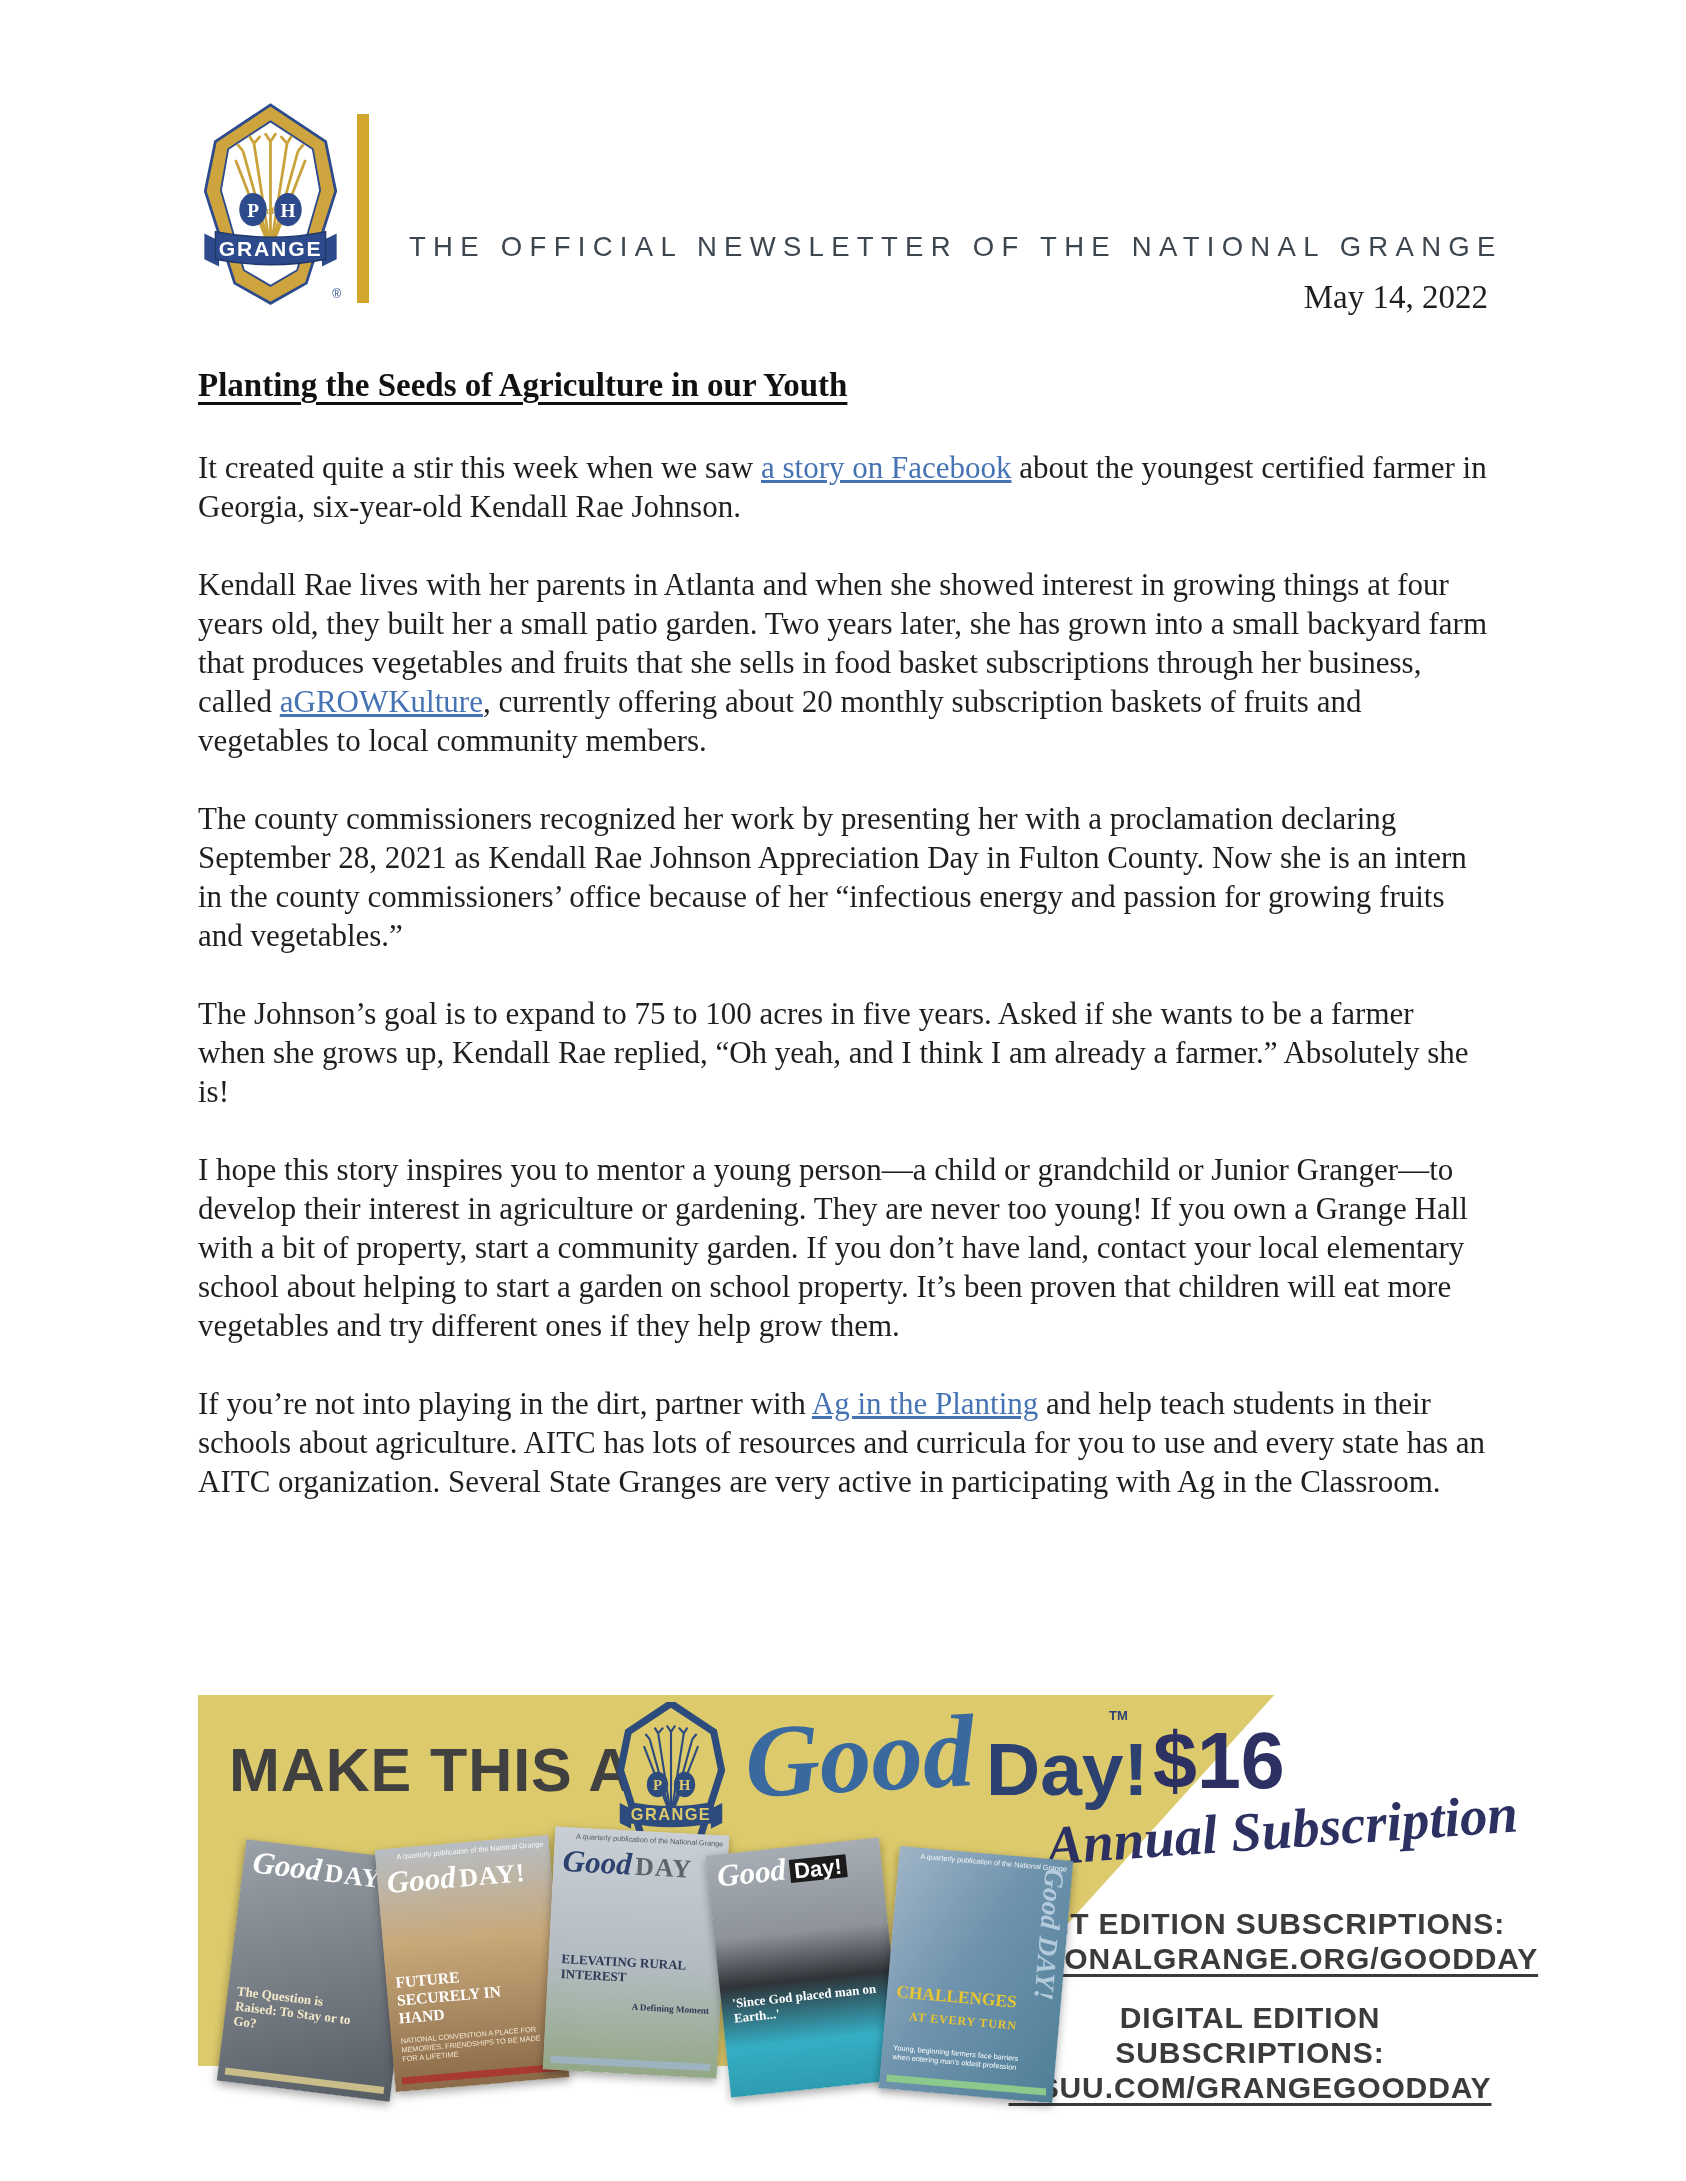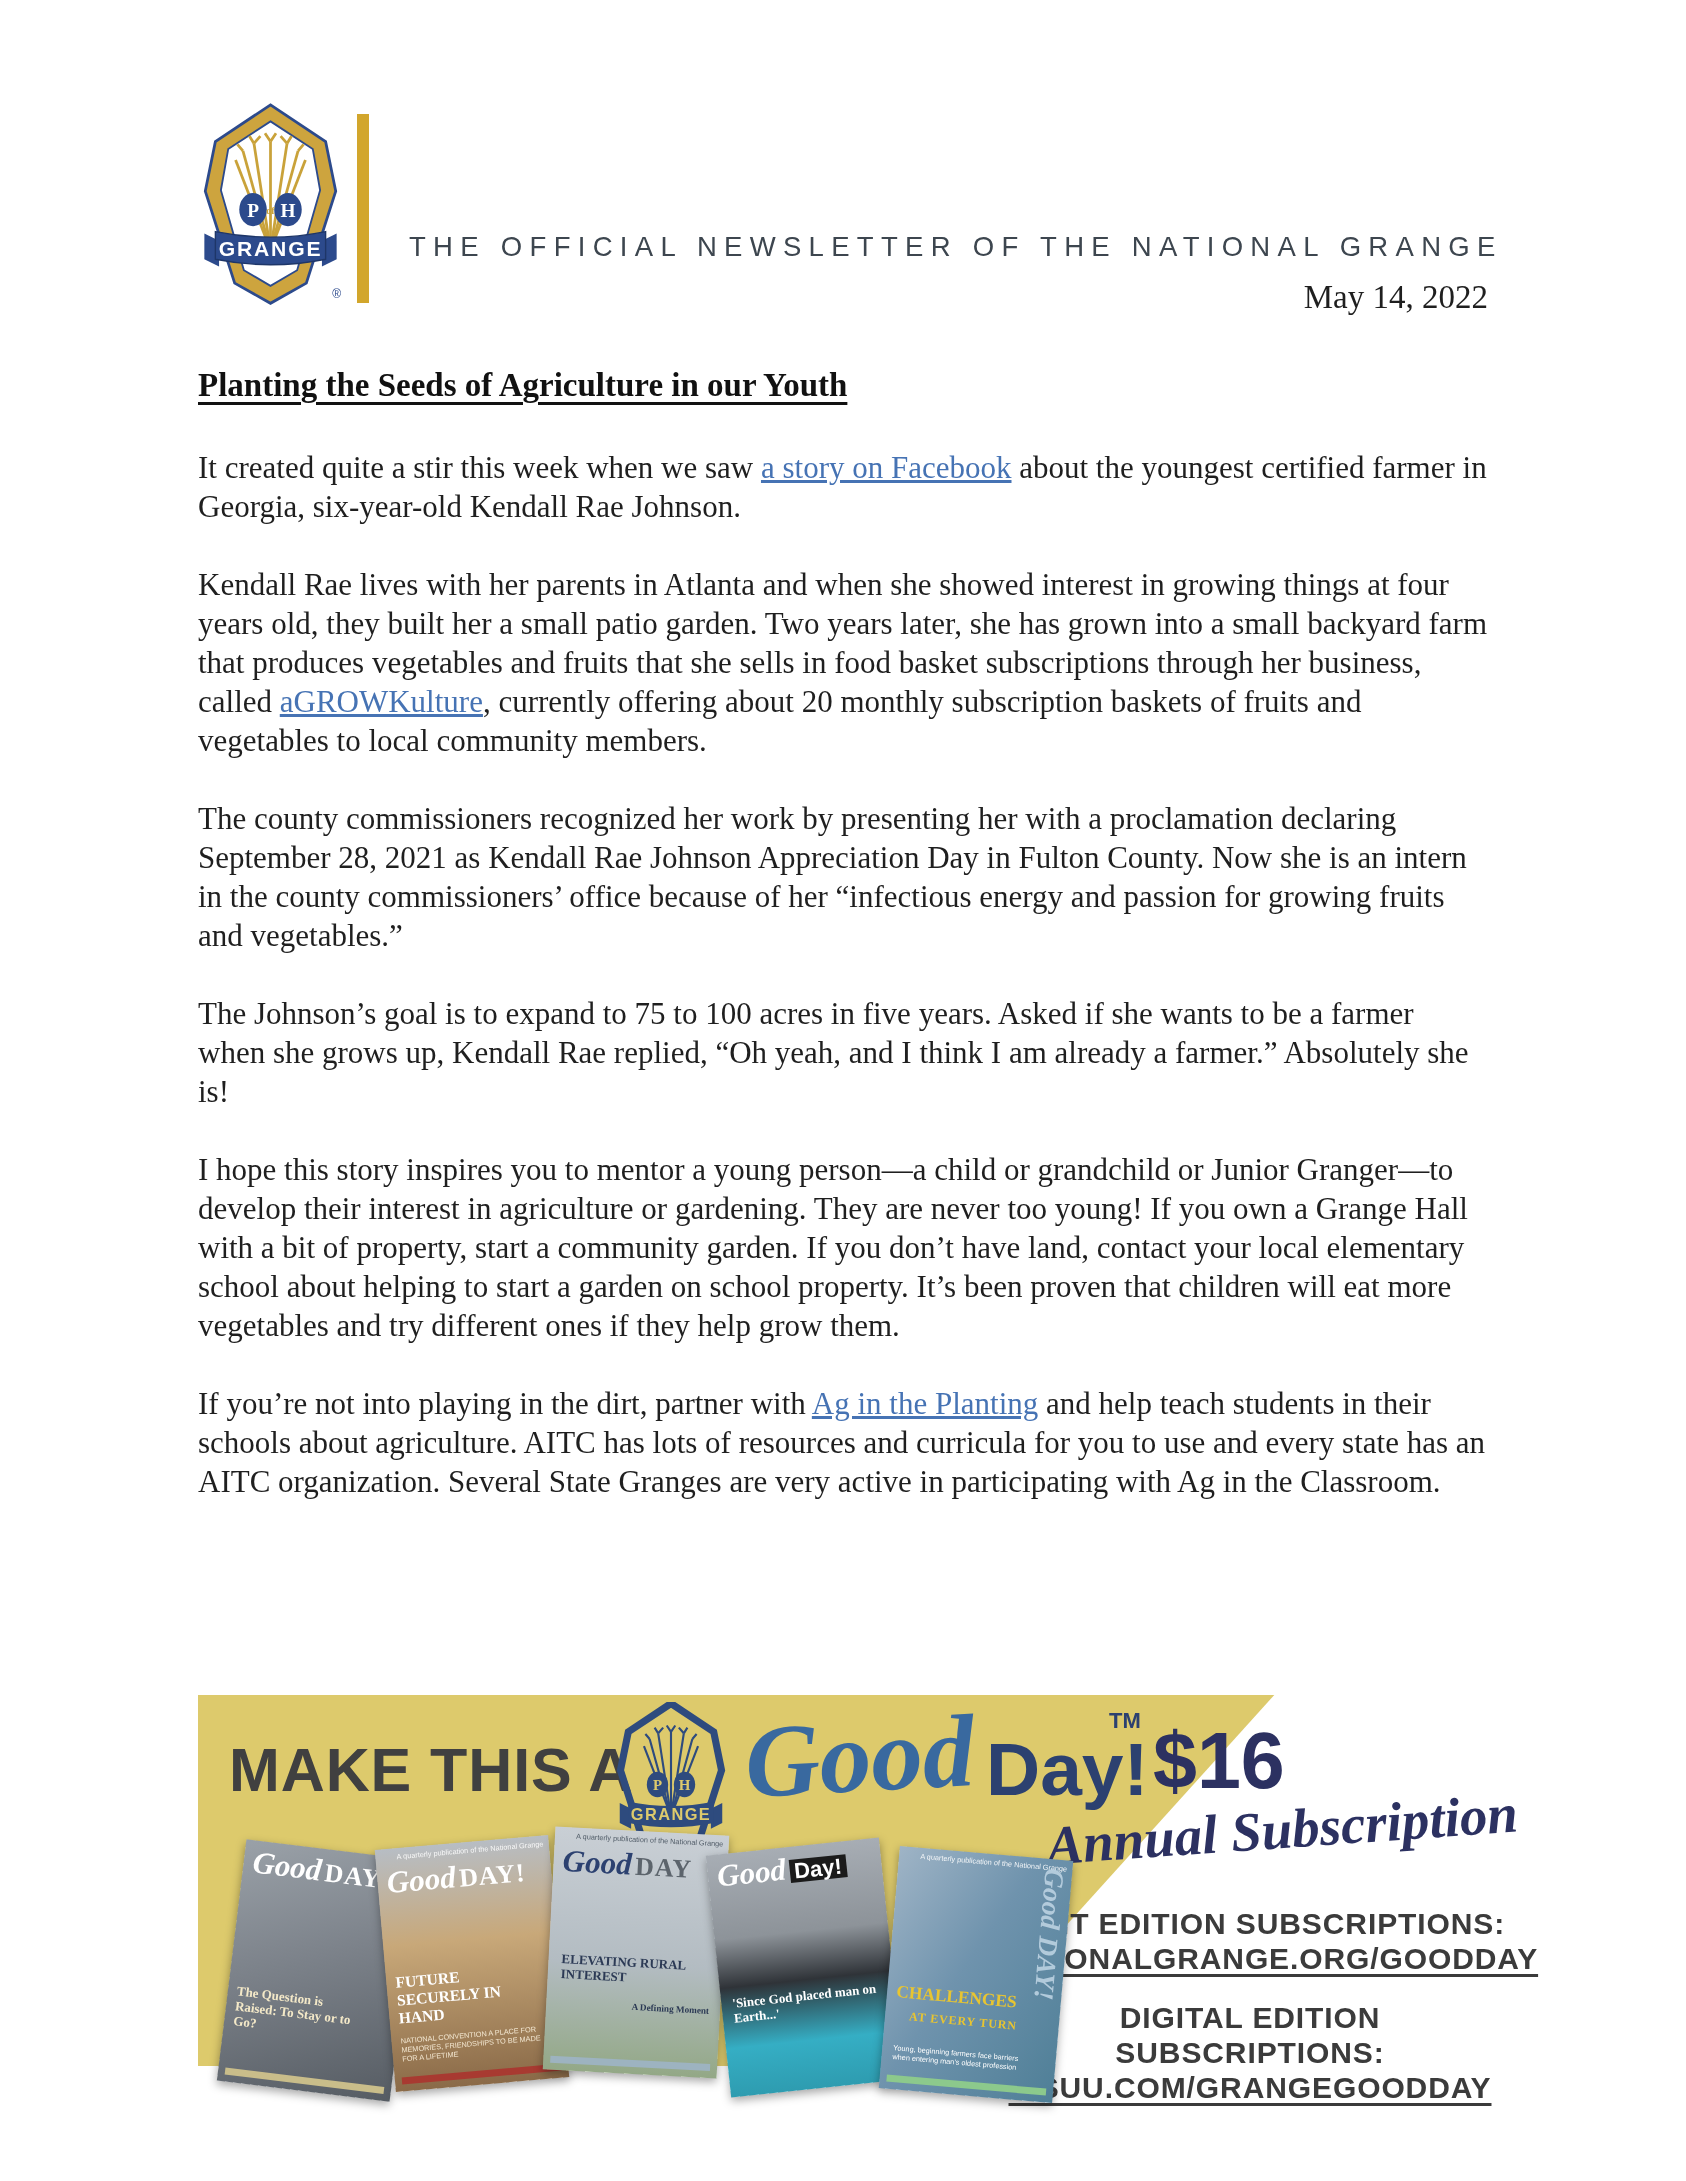--- a/index.html
+++ b/index.html
@@ -50,21 +50,21 @@
     position:absolute; left:547px; top:1.8px;
     font-style:italic; font-weight:bold; font-size:103px; color:#39699f;
     transform:rotate(-3deg);
   }
   .ad-day{
     position:absolute; left:788px; top:31px;
     font-family:"Liberation Sans", sans-serif; font-weight:bold; font-size:75px; color:#2c4170;
   }
   .ad-tm{
     position:absolute; left:911px; top:13px;
-    font-family:"Liberation Sans", sans-serif; font-weight:bold; font-size:22px; color:#2c4170;
+    font-family:"Liberation Sans", sans-serif; font-weight:bold; font-size:13px; color:#2c4170;
   }
   .ad-price{
     position:absolute; left:955px; top:20px; width:303px; 
     font-family:"Liberation Sans", sans-serif; font-weight:bold; font-size:79px; color:#2c3161;
   }
   .ad-annual{
     position:absolute; left:845px; top:103px; width:478px; text-align:center;
     font-style:italic; font-weight:bold; font-size:55px; color:#2c3161;
     transform:rotate(-4deg); white-space:nowrap;
   }

